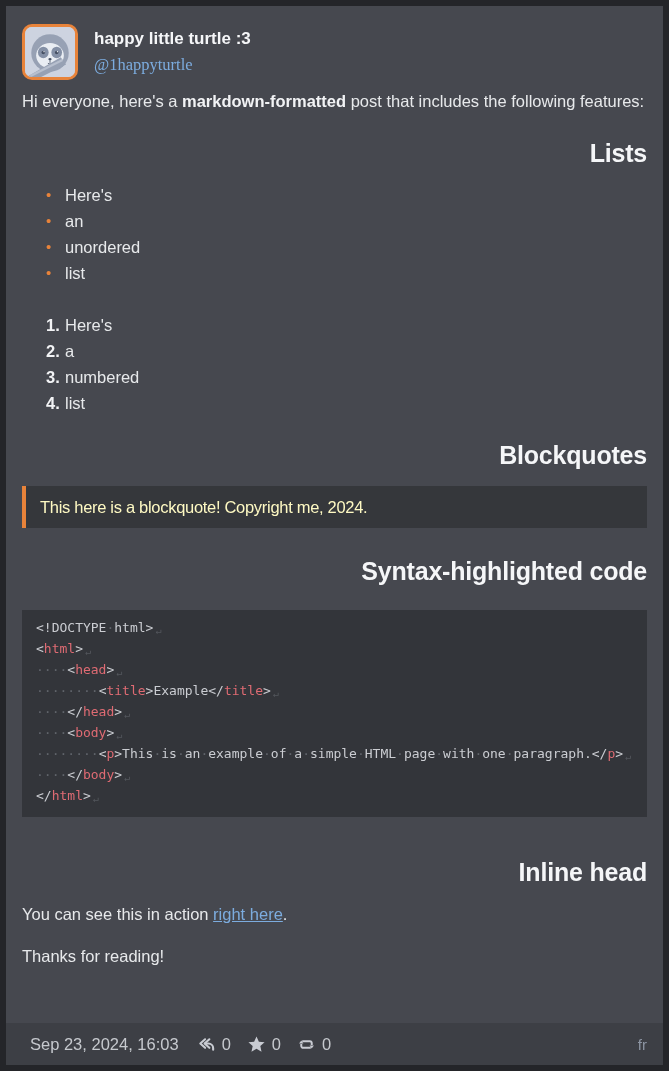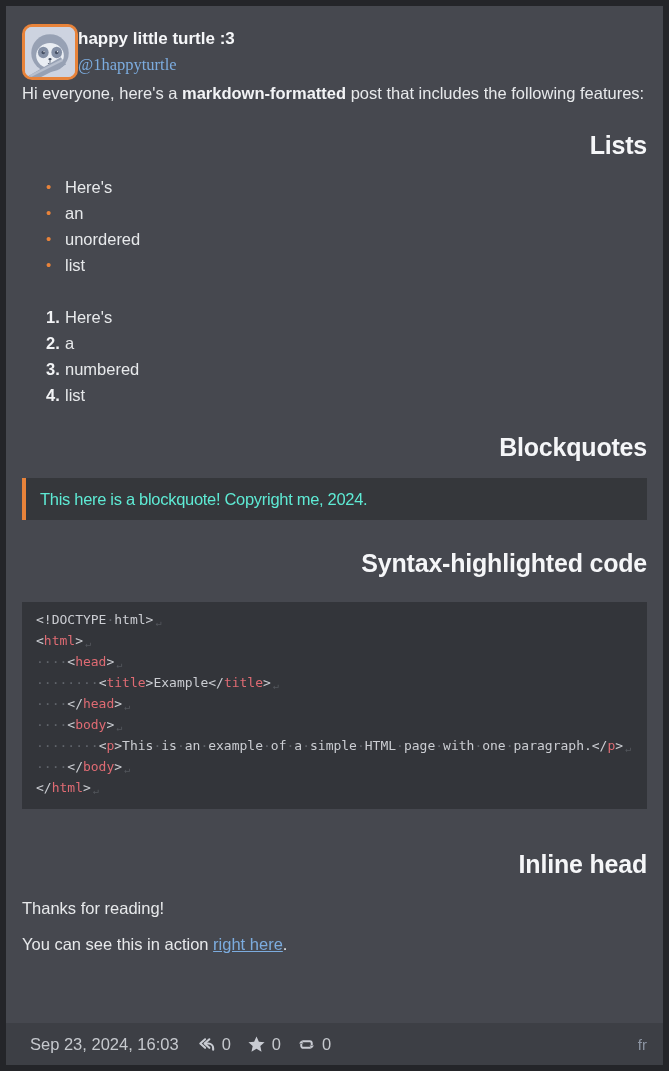--- a/index.html
+++ b/index.html
@@ -20,21 +20,21 @@
   }
   .frame{
     position:absolute;inset:0;
     border:6px solid var(--frame);
     background:var(--bg);
     display:flex;flex-direction:column;
     overflow:hidden;
   }
   .content{flex:1;padding:18px 16px 0;}
   
-  .header{display:flex;align-items:flex-start;margin-bottom:0;}
+  .header{display:flex;align-items:flex-start;gap:16px;margin-bottom:8px;}
   .avatar{
     width:56px;height:56px;border:3px solid var(--accent);
     border-radius:10px;overflow:hidden;background:#cdd3e0;flex:none;cursor:pointer;
   }
   .avatar svg{display:block;}
   .author-lines{padding-top:2px;line-height:26px;}
   .display-name{font-weight:bold;font-size:17px;color:var(--heading);}
   .handle{font-size:16.5px;color:var(--link);text-decoration:none;cursor:pointer;font-family:Liberation Serif, serif;}
   
   p.body-text{margin:0 0 10px;font-size:16.5px;line-height:26px;color:var(--text);}
@@ -47,21 +47,21 @@
   ul.md-list,ol.md-list{list-style:none;margin:14px 0 0;padding:0 0 0 24px;}
   ul.md-list{margin-bottom:26px;}
   .md-list li{display:flex;line-height:26px;font-size:16.5px;}
   .md-list .bullet{color:var(--accent);width:19px;flex:none;font-size:15px;}
   .md-list .num{color:#f2f3f5;font-weight:bold;width:19px;flex:none;}
   
   blockquote.md-quote{
     margin:16px 0 0;background:var(--quote-bg);
     border-left:4px solid var(--accent);
     padding:10px 14px;font-size:16.5px;line-height:22px;
-    letter-spacing:-0.3px;color:#5eead4;
+    letter-spacing:-0.3px;color:#fef9c3;
   }
   
   .code-block{
     margin-top:24px;background:var(--code-bg);border-radius:0;
     padding:9px 14px;font-family:"DejaVu Sans Mono",monospace;
     font-size:13px;line-height:18px;white-space:pre;overflow:hidden;
   }
   .tok-plain{color:var(--code-plain);}
   .tok-tag{color:var(--code-tag);}
   .ws{color:var(--code-ws);}
@@ -150,22 +150,22 @@
         </li>
       </ol>
 
     <h2 class="md-heading">Blockquotes</h2>
     <blockquote class="md-quote">This here is a blockquote! Copyright me, 2024.</blockquote>
 
     <h2 class="md-heading" style="margin-top:28px;">Syntax-highlighted code</h2>
     <div class="code-block"><div><span class="tok-plain">&lt;!DOCTYPE</span><span class="ws">·</span><span class="tok-plain">html&gt;</span><span class="eol">↵</span></div><div><span class="tok-plain">&lt;</span><span class="tok-tag">html</span><span class="tok-plain">&gt;</span><span class="eol">↵</span></div><div><span class="ws">····</span><span class="tok-plain">&lt;</span><span class="tok-tag">head</span><span class="tok-plain">&gt;</span><span class="eol">↵</span></div><div><span class="ws">········</span><span class="tok-plain">&lt;</span><span class="tok-tag">title</span><span class="tok-plain">&gt;Example&lt;/</span><span class="tok-tag">title</span><span class="tok-plain">&gt;</span><span class="eol">↵</span></div><div><span class="ws">····</span><span class="tok-plain">&lt;/</span><span class="tok-tag">head</span><span class="tok-plain">&gt;</span><span class="eol">↵</span></div><div><span class="ws">····</span><span class="tok-plain">&lt;</span><span class="tok-tag">body</span><span class="tok-plain">&gt;</span><span class="eol">↵</span></div><div><span class="ws">········</span><span class="tok-plain">&lt;</span><span class="tok-tag">p</span><span class="tok-plain">&gt;This</span><span class="ws">·</span><span class="tok-plain">is</span><span class="ws">·</span><span class="tok-plain">an</span><span class="ws">·</span><span class="tok-plain">example</span><span class="ws">·</span><span class="tok-plain">of</span><span class="ws">·</span><span class="tok-plain">a</span><span class="ws">·</span><span class="tok-plain">simple</span><span class="ws">·</span><span class="tok-plain">HTML</span><span class="ws">·</span><span class="tok-plain">page</span><span class="ws">·</span><span class="tok-plain">with</span><span class="ws">·</span><span class="tok-plain">one</span><span class="ws">·</span><span class="tok-plain">paragraph.&lt;/</span><span class="tok-tag">p</span><span class="tok-plain">&gt;</span><span class="eol">↵</span></div><div><span class="ws">····</span><span class="tok-plain">&lt;/</span><span class="tok-tag">body</span><span class="tok-plain">&gt;</span><span class="eol">↵</span></div><div><span class="tok-plain">&lt;/</span><span class="tok-tag">html</span><span class="tok-plain">&gt;</span><span class="eol">↵</span></div></div>
 
     <h2 class="md-heading" style="margin-top:40px;">Inline head</h2>
+    <p class="body-text"><span>You can see this in action </span><a class="inline-link">right here</a><span>.</span></p>
     <p class="body-text" style="margin-top:16px;">Thanks for reading!</p>
-    <p class="body-text"><span>You can see this in action </span><a class="inline-link">right here</a><span>.</span></p>
 
   </div>
 
   <div class="footer">
     <span class="timestamp">Sep 23, 2024, 16:03</span>
 
     <span class="stat">
       <span class="icon">
         <svg width="19" height="19" viewBox="0 0 20 20" fill="none" stroke="#c9ccd3" stroke-width="2.2" stroke-linecap="round" stroke-linejoin="round">
           <path d="M8.5 4.5 L3.5 9 L8.5 13.5"></path>

